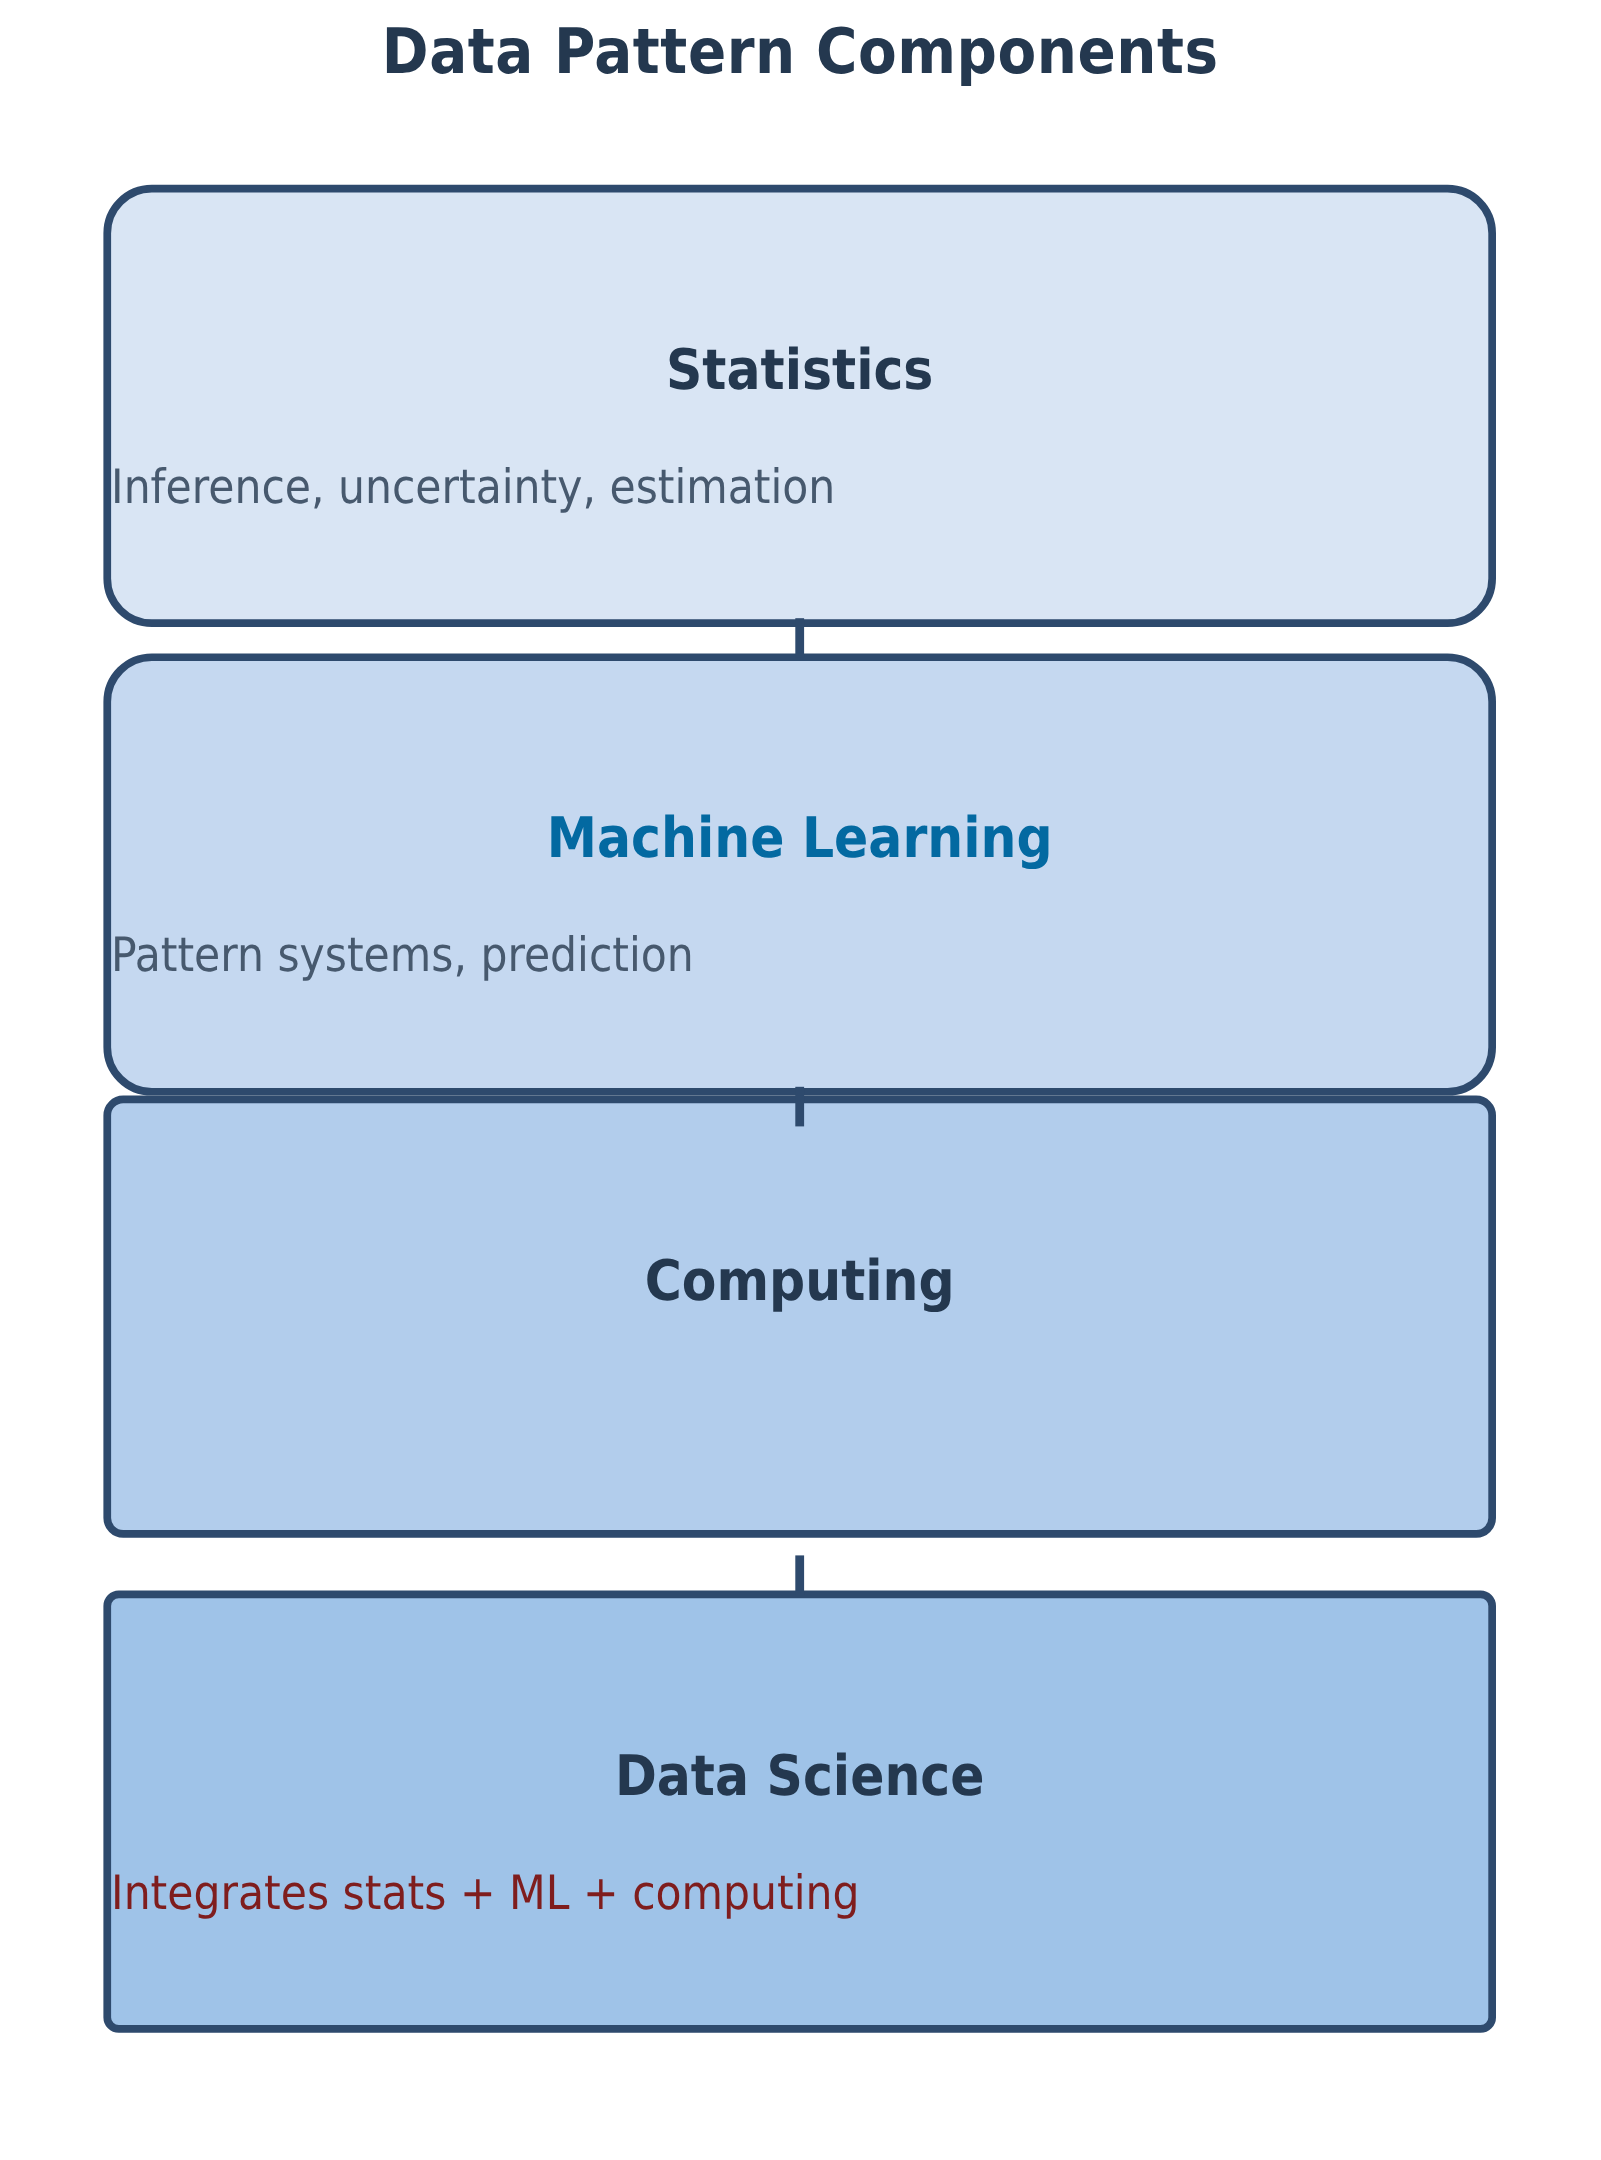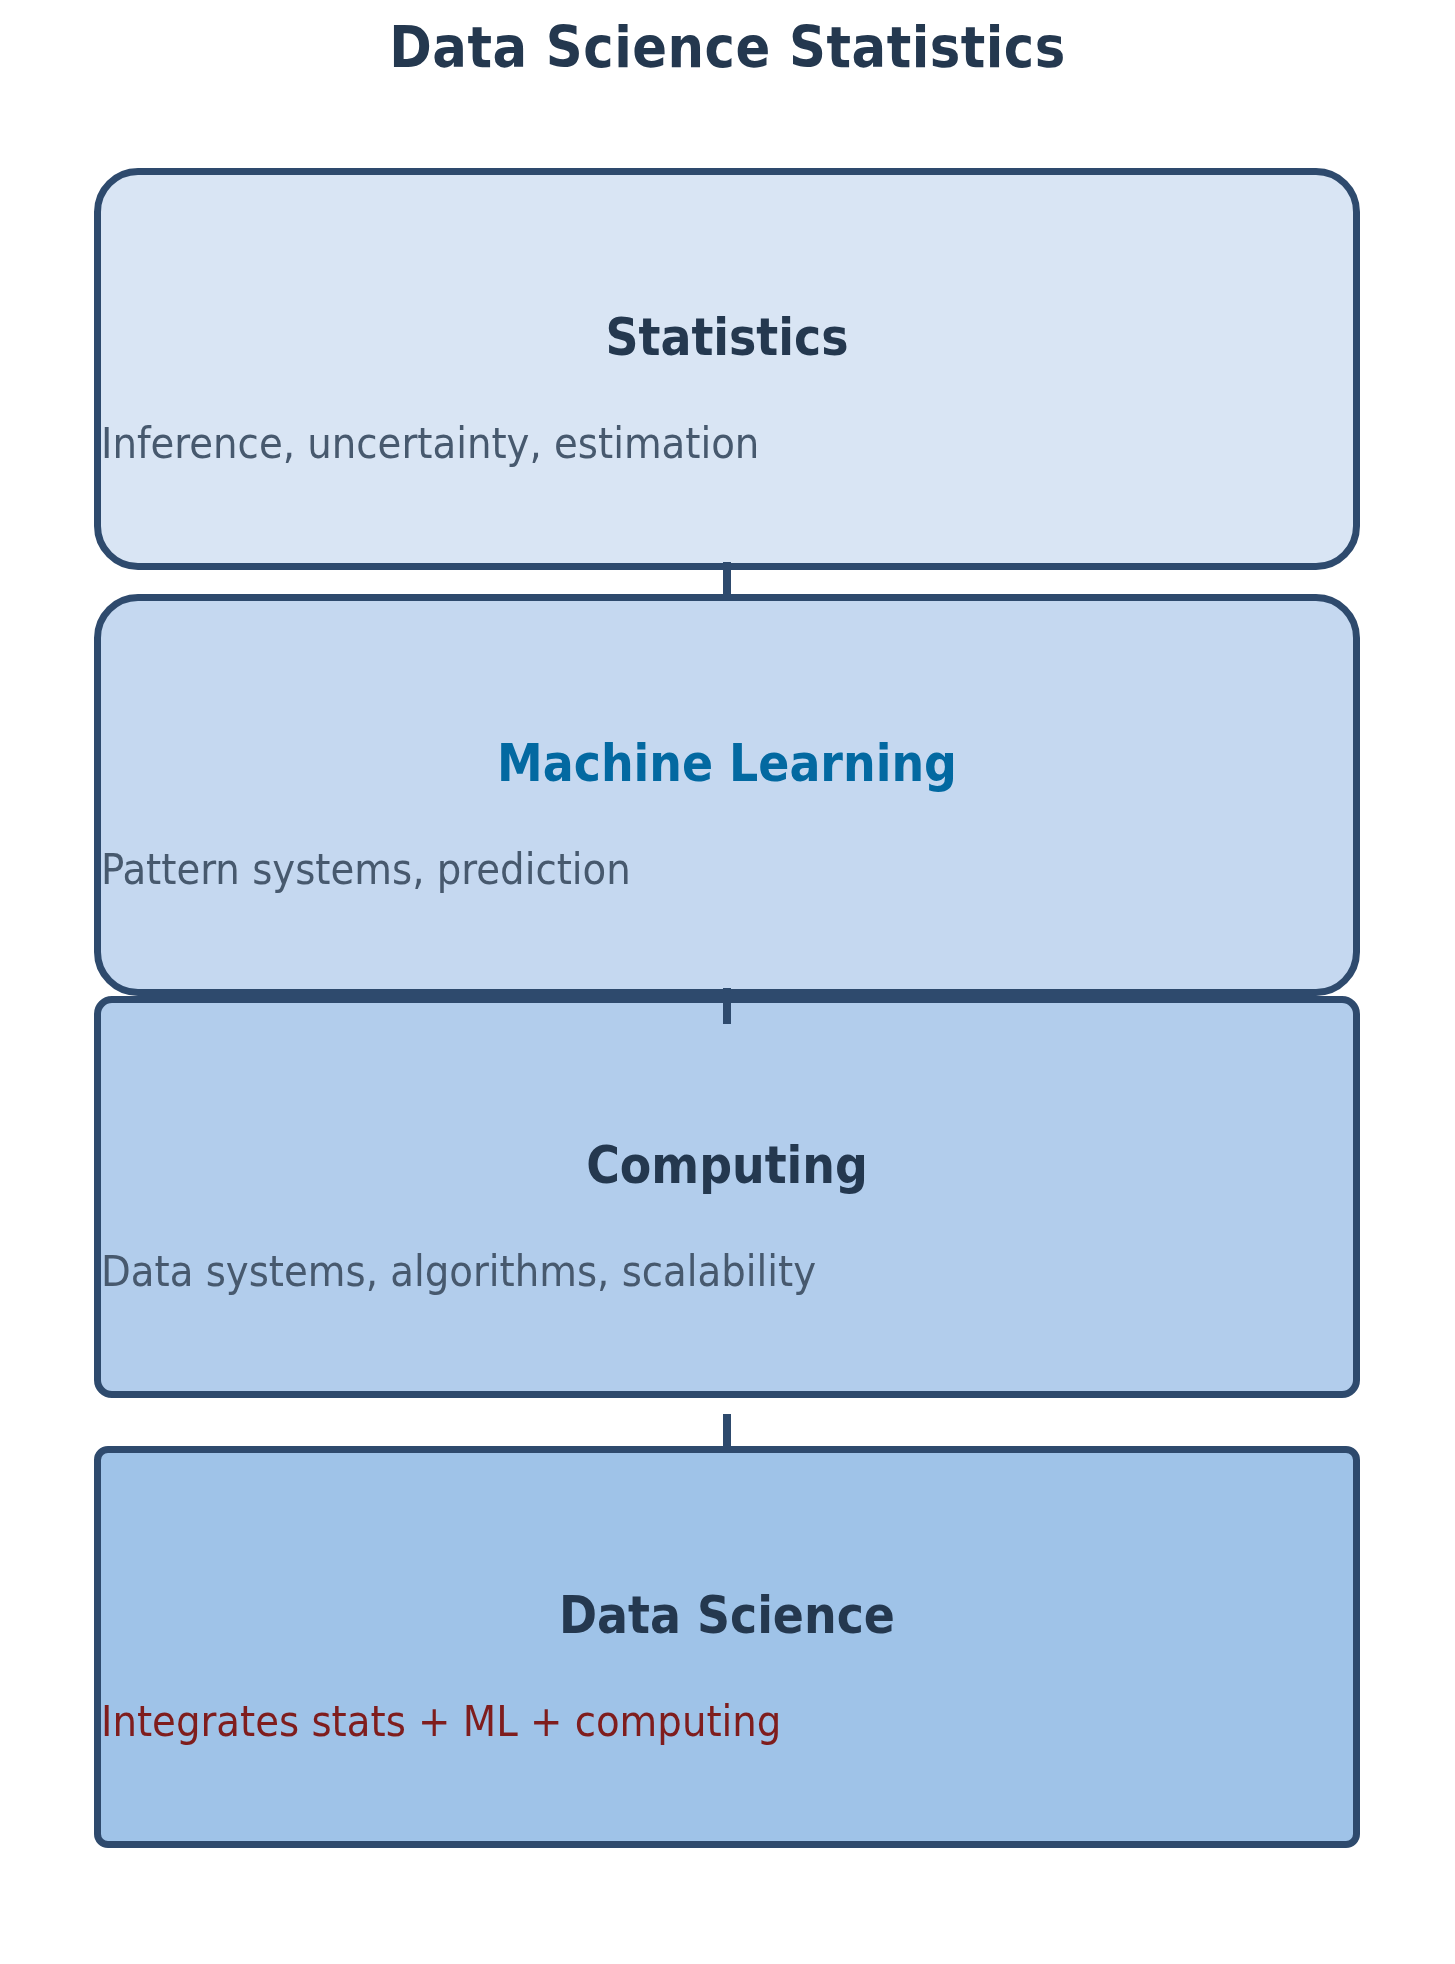--- a/index.html
+++ b/index.html
@@ -64,39 +64,38 @@
     height: 36px;
     z-index: 2;
   }
   .connector-0 { top: 562px; }
   .connector-1 { top: 988px; }
   .connector-2 { top: 1414px; }
 </style>
 </head>
 <body>
 
-<h1 class="diagram-title" style="color: rgb(36, 56, 79);">Data Science Statistics</h1>
+<h1 class="diagram-title" style="color: rgb(36, 56, 79);">Data Pattern Components</h1>
 
 <section class="box box-0" style="background: rgb(217, 229, 244); border-color: rgb(46, 74, 109);">
   <h2 class="box-title" style="color: rgb(36, 56, 79);">Statistics</h2>
   <p class="box-subtitle" style="color: rgb(71, 89, 110);">Inference, uncertainty, estimation</p>
 </section>
 
 <div class="connector connector-0" style="background: rgb(46, 74, 109);"></div>
 
 <section class="box box-1" style="background: rgb(197, 216, 240); border-color: rgb(46, 74, 109);">
   <h2 class="box-title" style="color: #0369a1;">Machine Learning</h2>
   <p class="box-subtitle" style="color: rgb(71, 89, 110);">Pattern systems, prediction</p>
 </section>
 
 <div class="connector connector-1" style="background: rgb(46, 74, 109);"></div>
 
 <section class="box box-2" style="background: rgb(178, 205, 236); border-color: rgb(46, 74, 109);">
   <h2 class="box-title" style="color: rgb(36, 56, 79);">Computing</h2>
-  <p class="box-subtitle" style="color: rgb(71, 89, 110);">Data systems, algorithms, scalability</p>
 </section>
 
 <div class="connector connector-2" style="background: rgb(46, 74, 109);"></div>
 
 <section class="box box-3" style="background: rgb(159, 195, 232); border-color: rgb(46, 74, 109);">
   <h2 class="box-title" style="color: rgb(36, 56, 79);">Data Science</h2>
   <p class="box-subtitle" style="color: #7f1d1d;">Integrates stats + ML + computing</p>
 </section>
 
 </body></html>

